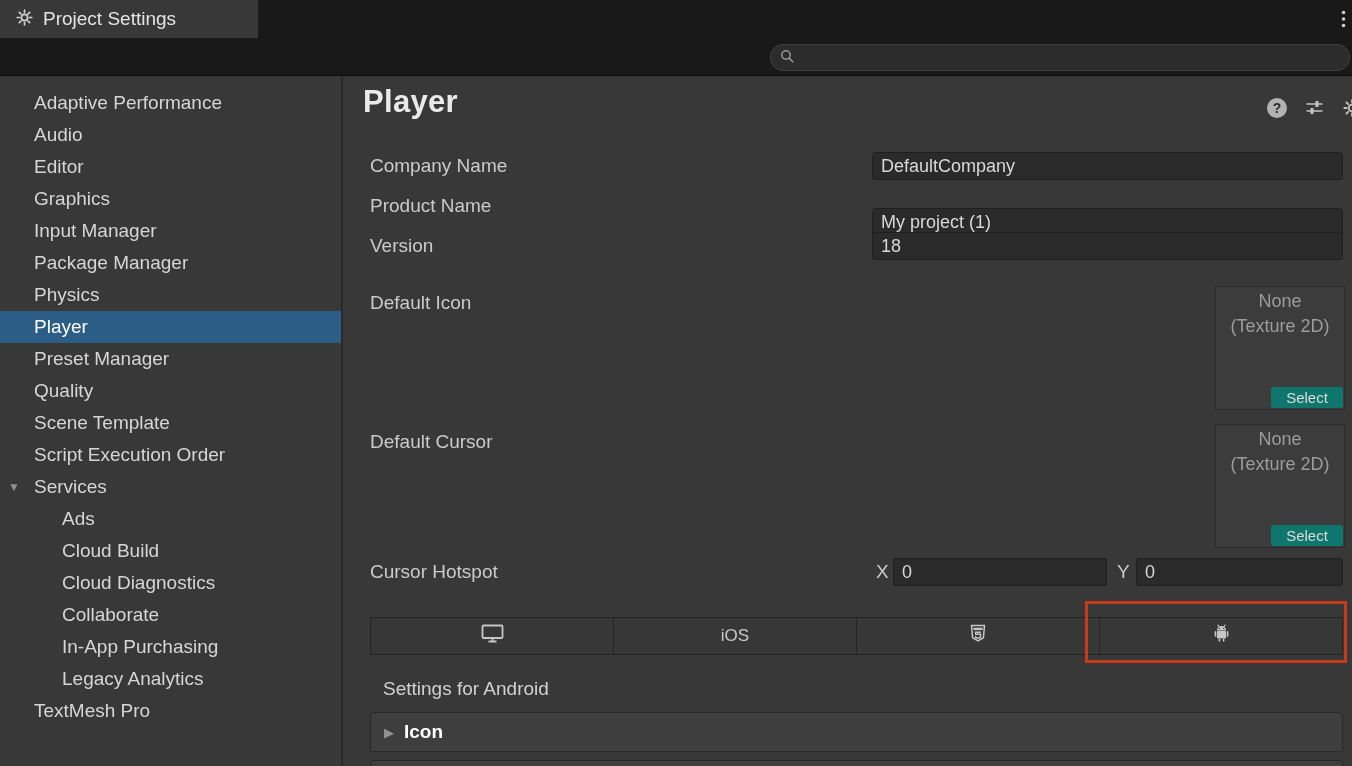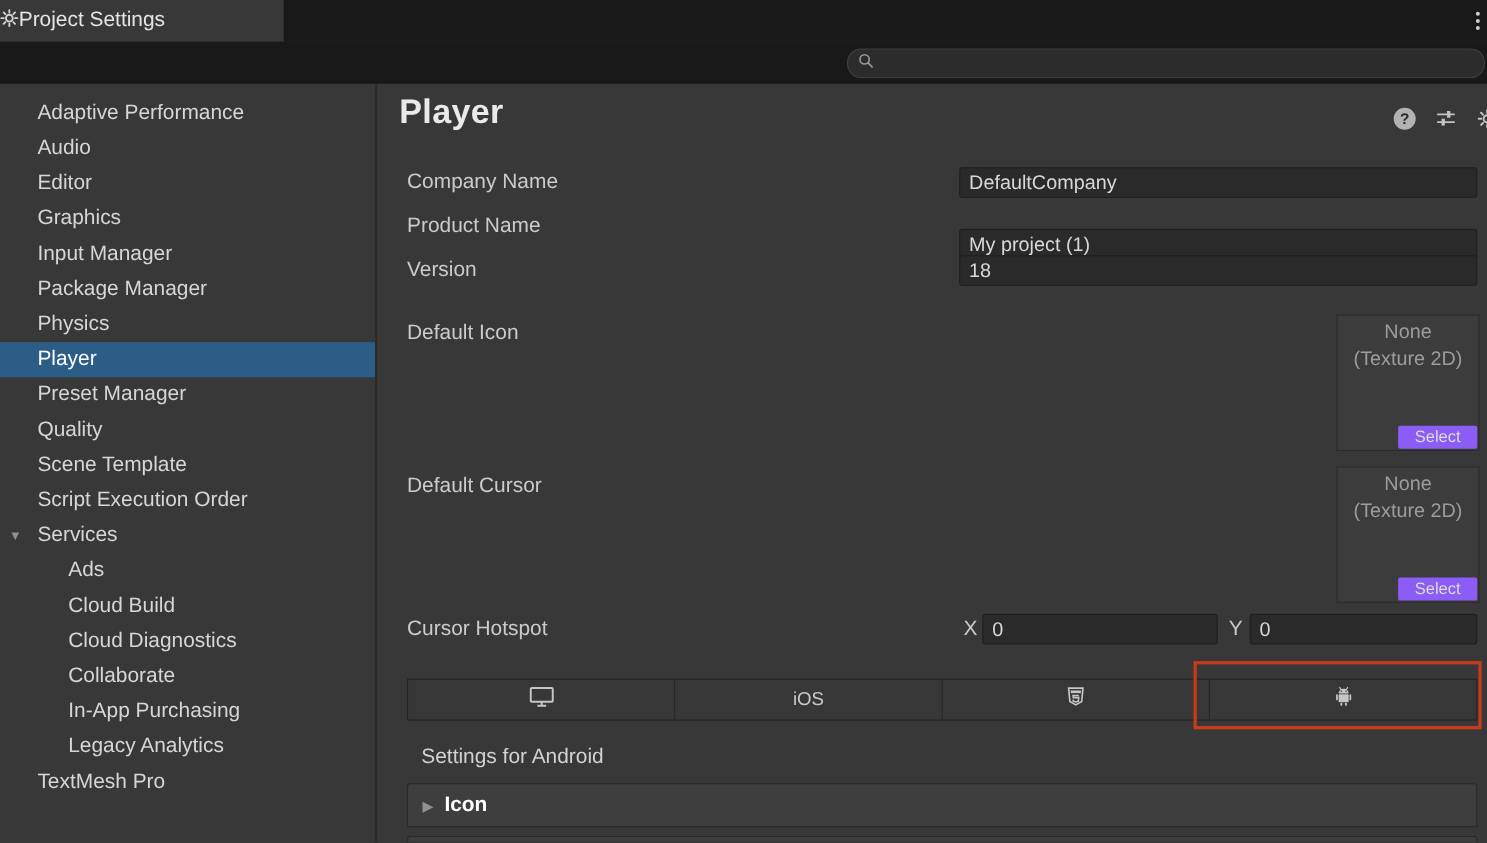--- a/index.html
+++ b/index.html
@@ -7,21 +7,21 @@
   body {
     width:1352px; height:766px; position:relative; overflow:hidden;
     background:#383838; font-family:"Liberation Sans", sans-serif;
     -webkit-font-smoothing:antialiased;
   }
 
   
   .titlebar { position:absolute; left:0; top:0; width:100%; height:38px; background:#191919; }
   .window-tab {
     position:absolute; left:0; top:0; width:258px; height:38px; background:#383838;
-    display:flex; align-items:center; 
+    display:flex; align-items:center; padding-left:16px; gap:10px;
   }
   .window-tab .tab-title { color:#E4E4E4; font-size:19px; }
   .kebab { position:absolute; right:6px; top:10px; cursor:pointer; }
 
   
   .toolbar { position:absolute; left:0; top:38px; width:100%; height:38px; background:#191919; border-bottom:1px solid #0d0d0d; }
   .search-wrap {
     position:absolute; left:770px; right:2px; top:6px; height:27px;
     background:#2C2C2C; border:1px solid #3F3F3F; border-radius:13px;
     display:flex; align-items:center; padding-left:9px;
@@ -55,21 +55,21 @@
   .row-label { position:absolute; left:27px; height:28px; line-height:28px; color:#CBCBCB; font-size:19px; white-space:nowrap; }
   .text-field {
     position:absolute; height:28px; background:#2A2A2A; border:1px solid #1F1F1F; border-radius:3px;
     color:#D8D8D8; font-size:18px; padding:12px 8px; font-family:inherit; outline:none;
   }
   .axis-label { position:absolute; height:28px; line-height:28px; color:#CBCBCB; font-size:19px; }
 
   .tex-box { position:absolute; left:872px; width:130px; height:124px; background:#3C3C3C; border:1px solid #2B2B2B; cursor:pointer; }
   .tex-none { margin-top:2px; text-align:center; color:#9C9C9C; font-size:18px; line-height:25px; }
   .select-btn {
-    position:absolute; right:1px; bottom:1px; width:72px; height:21px; background:#8b5cf6;
+    position:absolute; right:1px; bottom:1px; width:72px; height:21px; background:#0f766e;
     color:#DCDCDC; font-size:15px; text-align:center; line-height:21px; border-radius:2px; cursor:pointer;
   }
 
   .platform-tabs { position:absolute; left:27px; top:541px; width:973px; height:38px; display:flex; background:#2E2E2E; border:1px solid #242424; }
   .ptab {
     flex:1; display:flex; align-items:center; justify-content:center;
     background:#373737; border-right:1px solid #242424; color:#C8C8C8; font-size:17px; cursor:pointer;
   }
   .ptab:last-child { border-right:none; }
 

